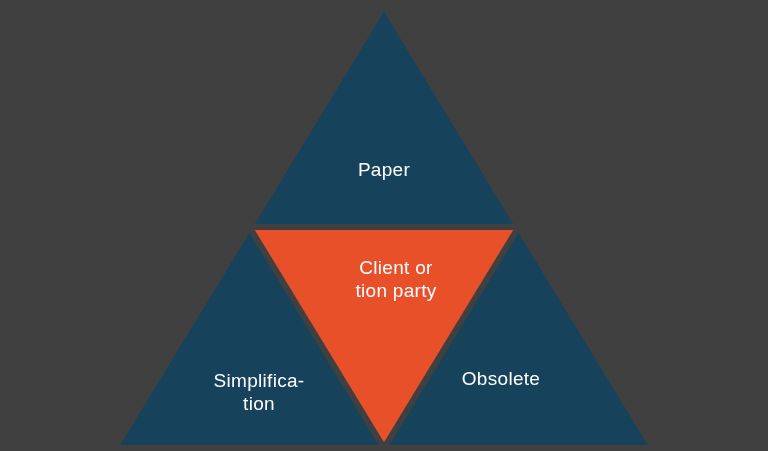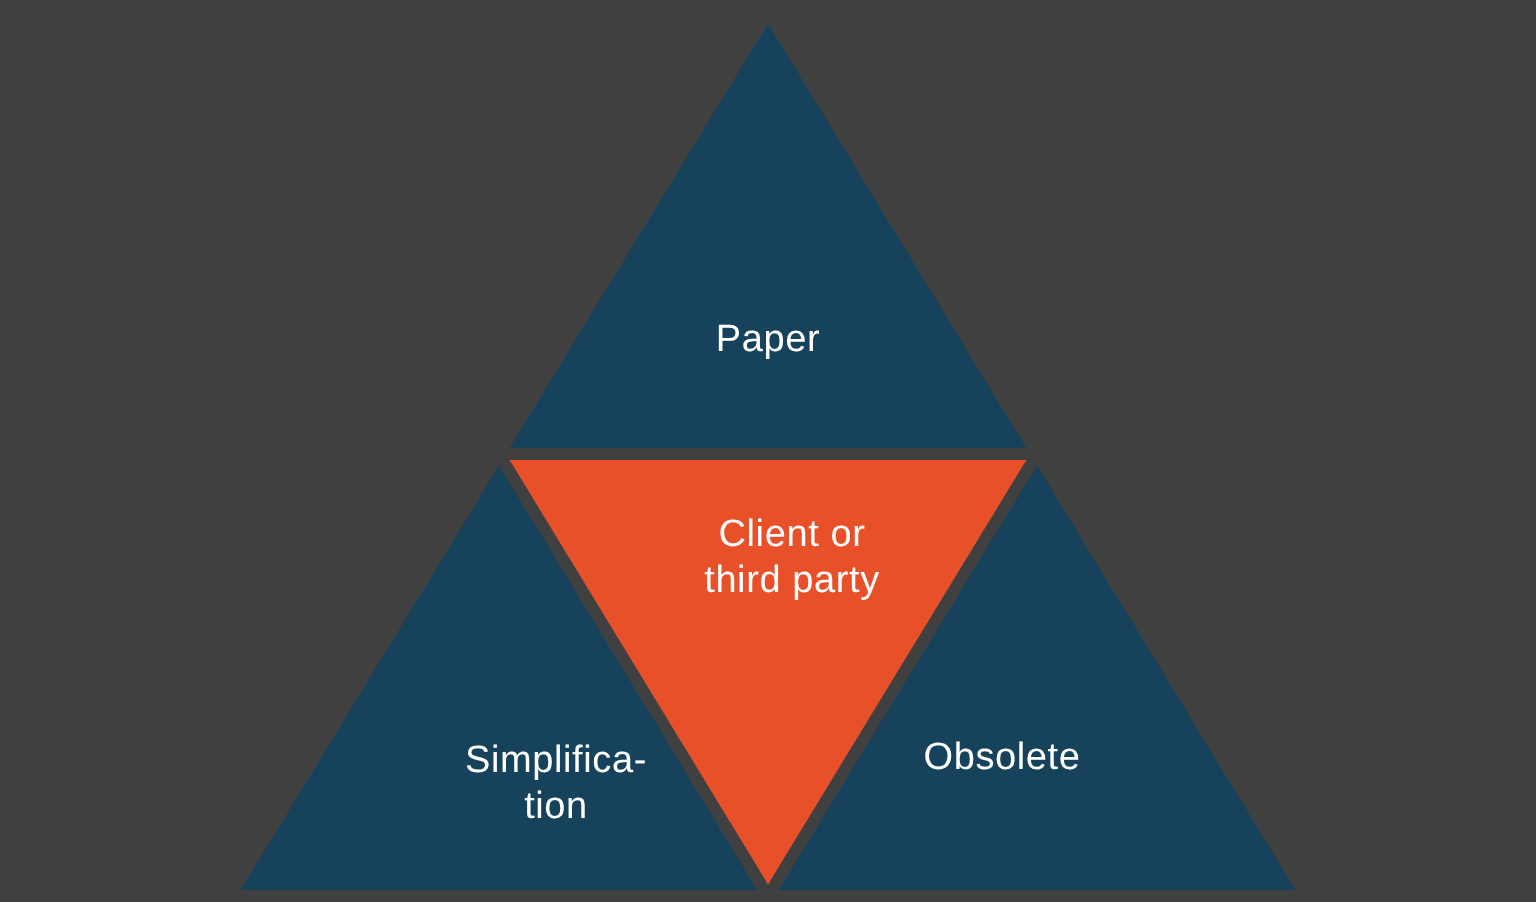--- a/index.html
+++ b/index.html
@@ -30,21 +30,21 @@
     line-height: 1.22;
     letter-spacing: 0.3px;
     font-weight: 400;
     white-space: nowrap;
     pointer-events: none;
   }
   .label div { display: block; }
   
   .label-paper        { left: 384px; top: 170px; }
   .label-client       { left: 384px; top: 279px; margin-left: 12px; }
-  .label-simplification { left: 259px; top: 392px; margin-left: 19px; }
+  .label-simplification { left: 259px; top: 392px; }
   .label-obsolete     { left: 501px; top: 379px; }
 </style>
 </head>
 <body>
 
 <div class="stage">
 
   <svg width="768" height="451" viewBox="0 0 768 451" aria-hidden="true">
 
     <polygon points="384,11.8 254.8,224 513.2,224" fill="#17425B"></polygon>
@@ -55,21 +55,21 @@
 
     <polygon points="254.8,230 513.2,230 384,442.2" fill="#E8502A"></polygon>
   </svg>
 
   <div class="label label-paper">
     <div>Paper</div>
   </div>
 
   <div class="label label-client">
     <div>Client or</div>
-    <div>third party</div>
+    <div>tion party</div>
   </div>
 
   <div class="label label-simplification">
     <div>Simplifica-</div>
     <div>tion</div>
   </div>
 
   <div class="label label-obsolete">
     <div>Obsolete</div>
   </div>

